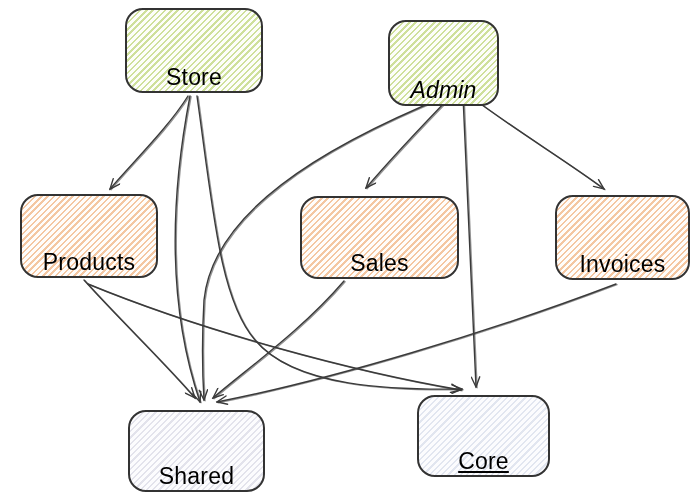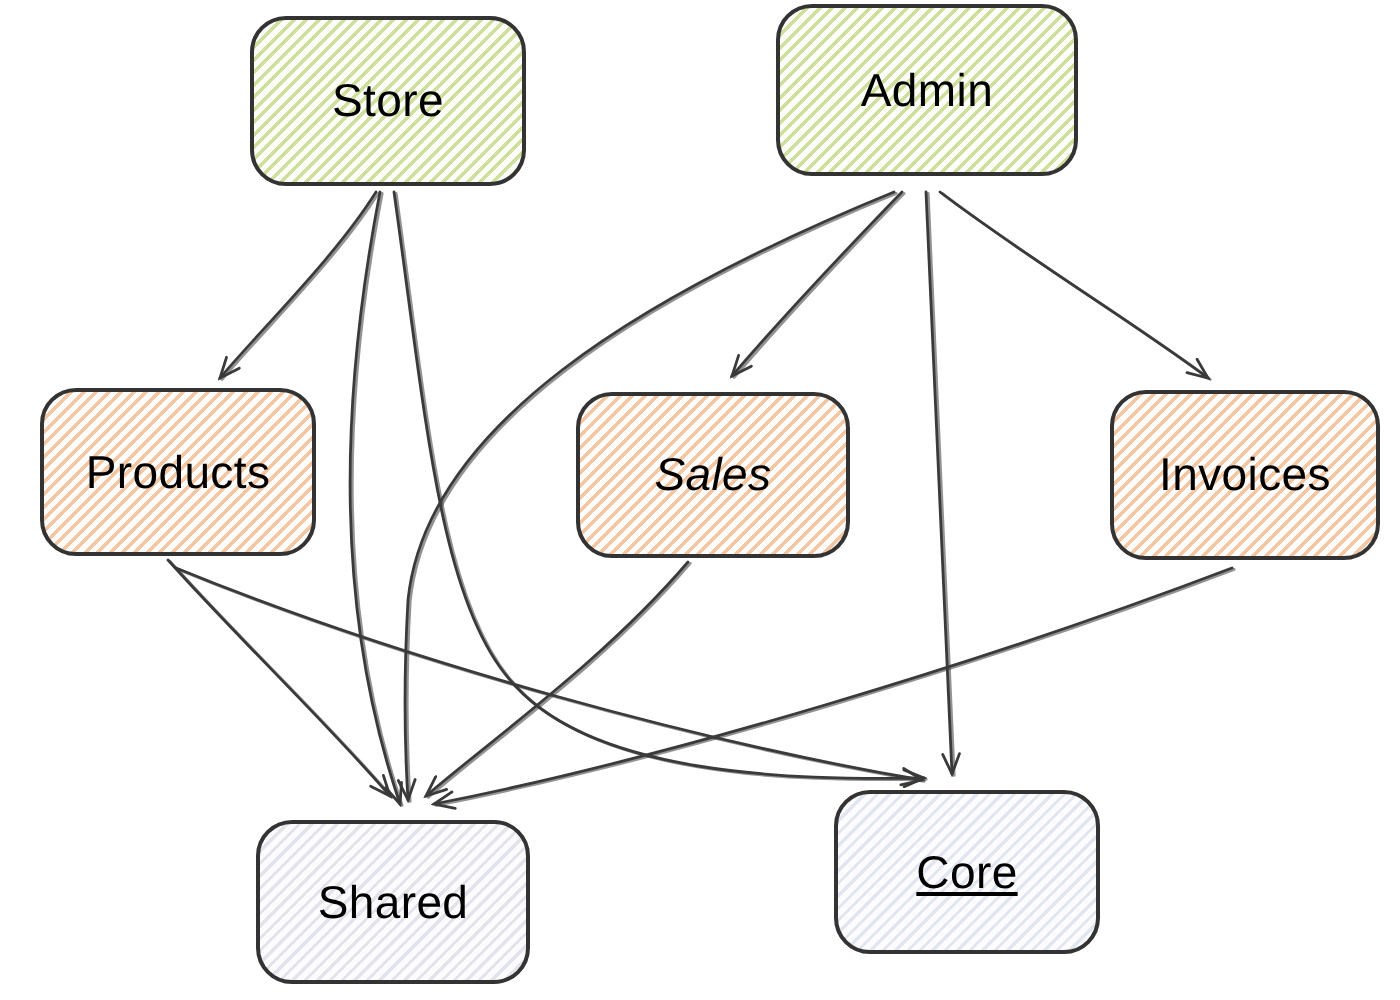--- a/index.html
+++ b/index.html
@@ -15,21 +15,21 @@
     position: absolute;
     left: 0; top: 0;
     width: 700px; height: 500px;
   }
   .node {
     position: absolute;
     box-sizing: border-box;
     border: 2px solid #333333;
     border-radius: 18px;
     display: flex;
-    align-items: center;
+    align-items: flex-end;
     justify-content: center;
     font-size: 23px;
     color: #000000;
     letter-spacing: 0.2px;
     cursor: default;
   }
   
   .fill-green {
     background: repeating-linear-gradient(135deg,
       #cfe09c 0px, #cfe09c 1.8px, #fdfefa 1.8px, #fdfefa 4.4px);
@@ -45,23 +45,23 @@
   .fill-grayblue {
     background: repeating-linear-gradient(135deg,
       #e2e6f0 0px, #e2e6f0 1.6px, #fcfcfe 1.6px, #fcfcfe 4.4px);
     text-decoration: underline;
   }
   .node-label { pointer-events: none; }
   .edge { fill: none; stroke: #3a3a3a; stroke-width: 1.4; stroke-linecap: round; }
 
   
   #node-store    { left: 125px; top:   8px; width: 138px; height: 85px; }
-  #node-admin    { left: 388px; top:   2px; width: 151px; height: 86px; }
+  #node-admin    { left: 388px; top:   20px; width: 111px; height: 86px; font-style: italic; }
   #node-products { left:  20px; top: 194px; width: 138px; height: 84px; }
-  #node-sales    { left: 288px; top: 196px; width: 137px; height: 83px; font-style: italic; }
+  #node-sales    { left: 300px; top: 196px; width: 159px; height: 83px; }
   #node-invoices { left: 555px; top: 195px; width: 135px; height: 85px; }
   #node-shared   { left: 128px; top: 410px; width: 137px; height: 82px; }
   #node-core     { left: 417px; top: 395px; width: 133px; height: 82px; }
 </style>
 </head>
 <body>
 
 <div id="canvas">
 
   <svg id="edges" viewBox="0 0 700 500" xmlns="http://www.w3.org/2000/svg">

